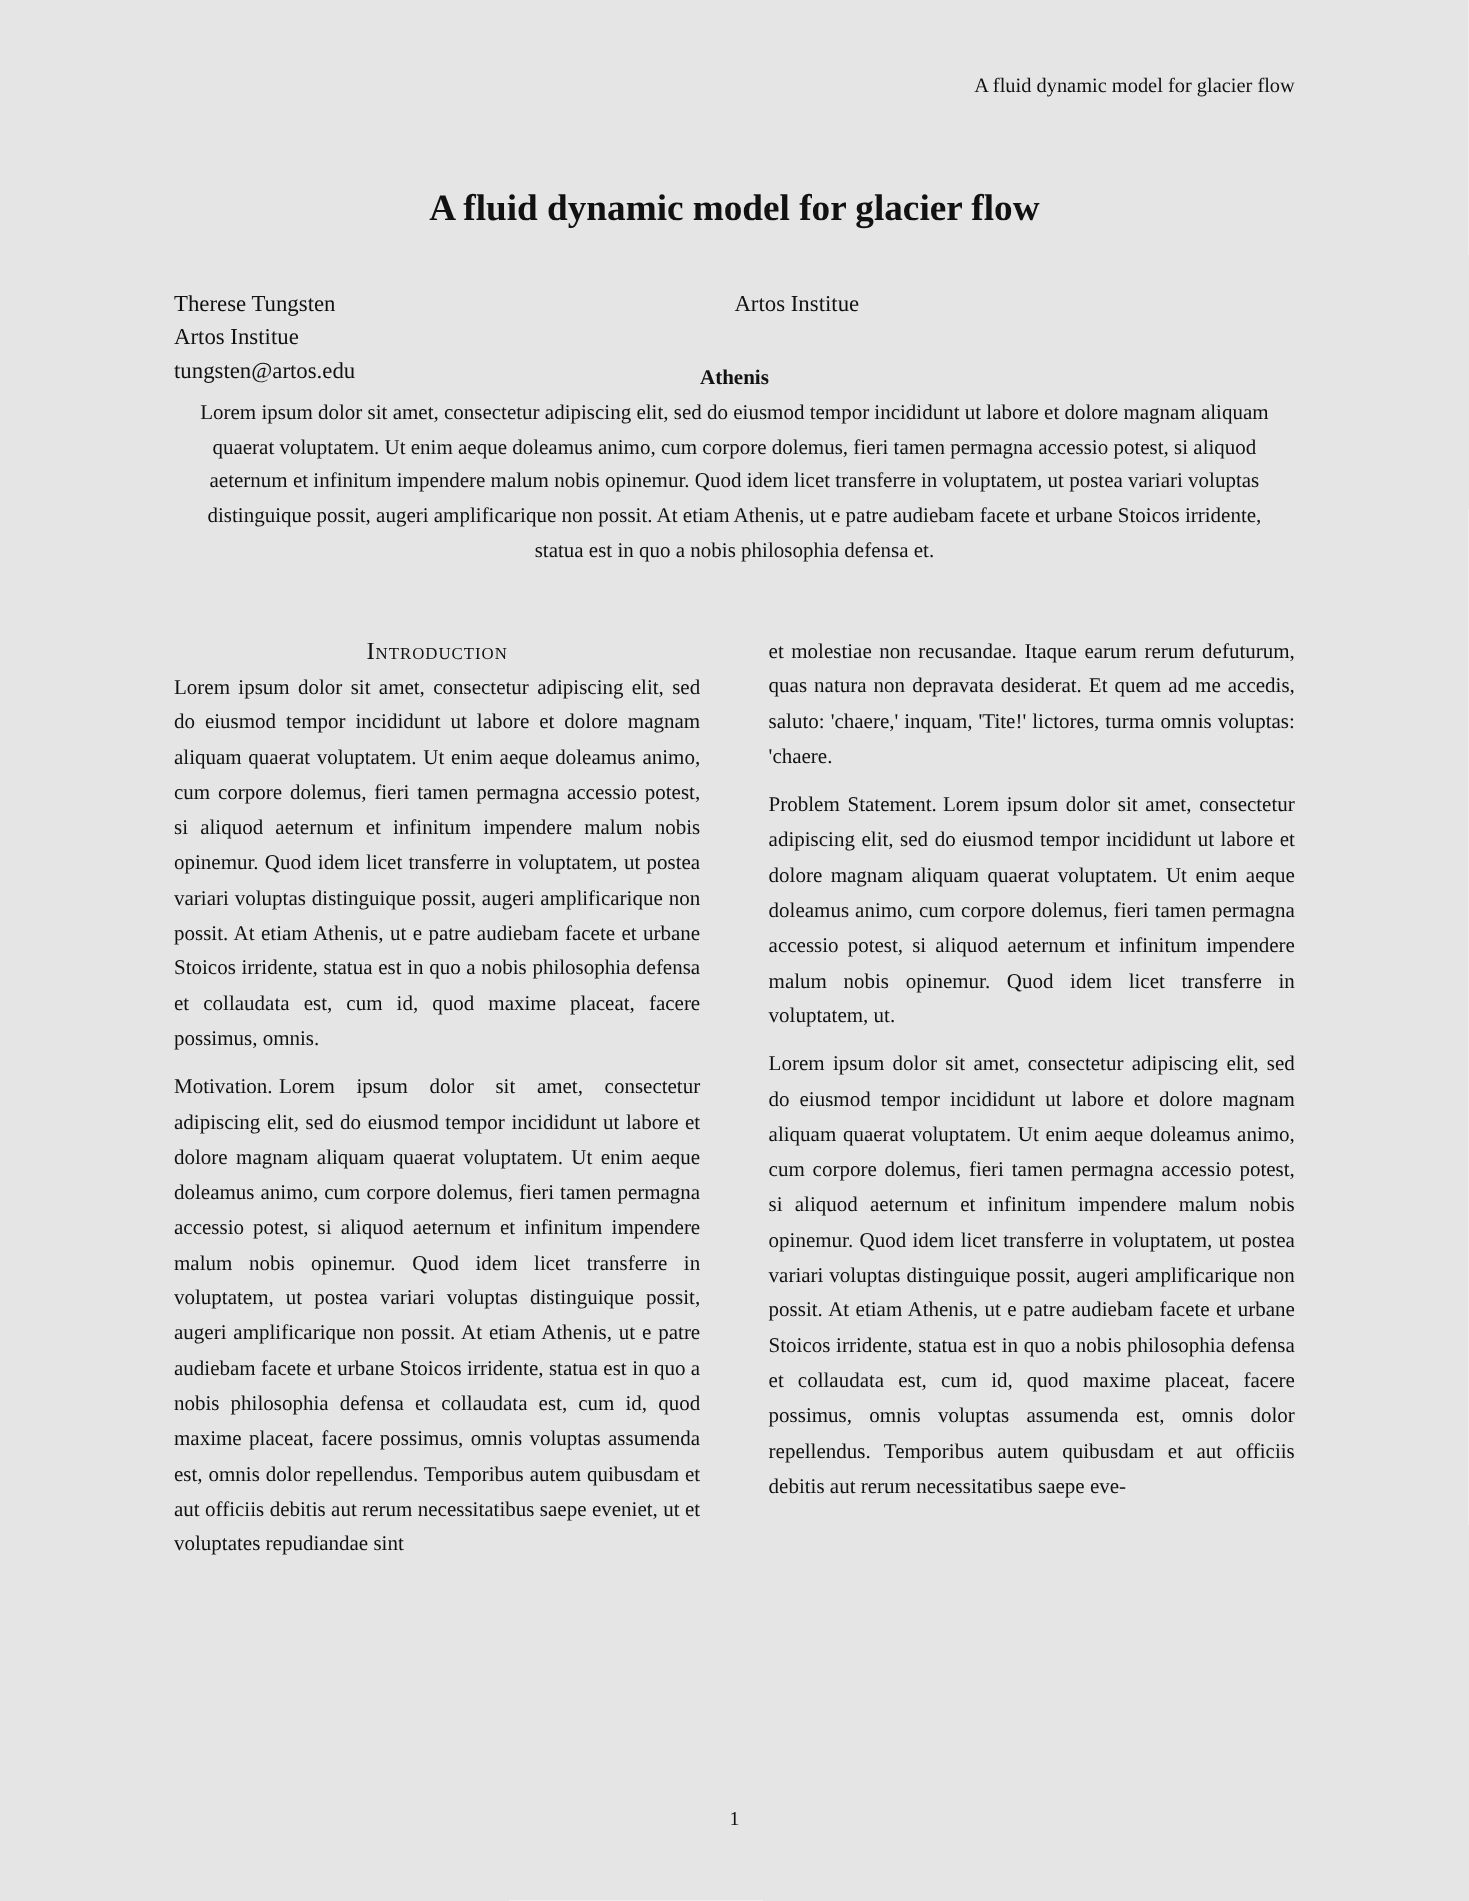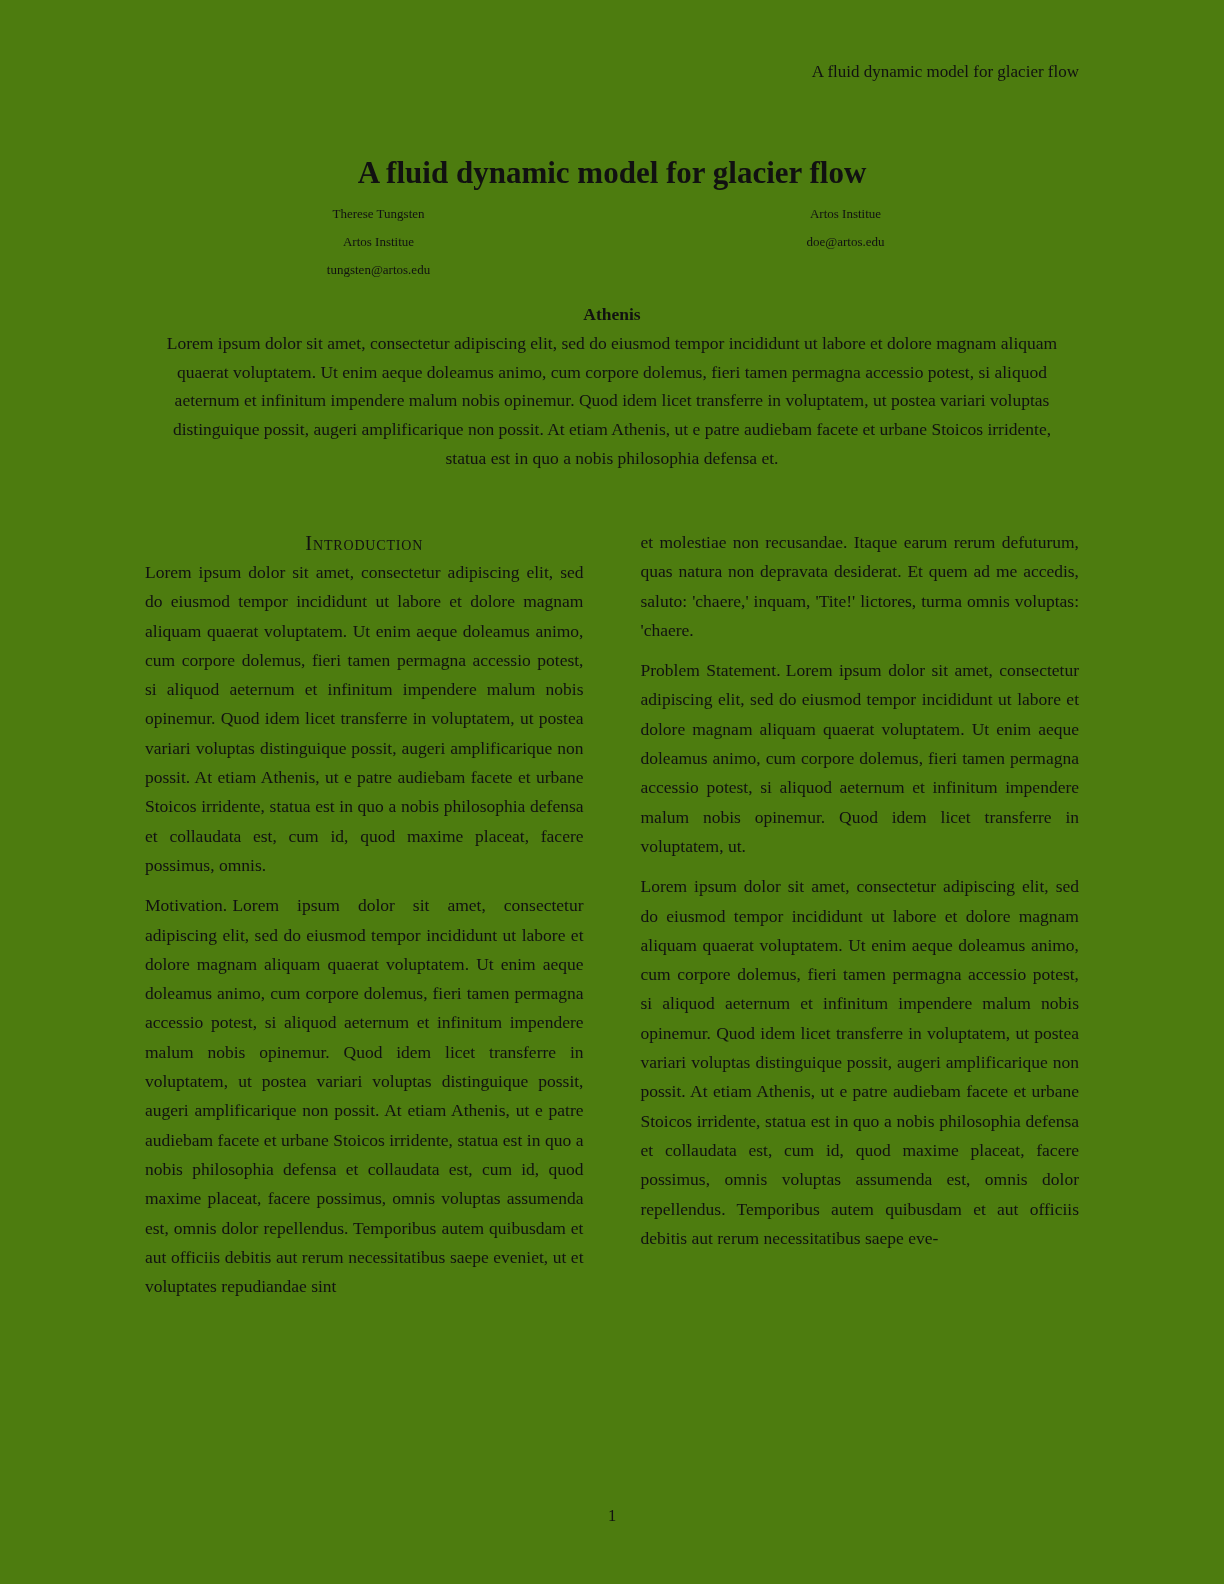--- a/index.html
+++ b/index.html
@@ -4,21 +4,21 @@
   <style>
     html, body {
       margin: 0;
       padding: 0;
       background: #ffffff;
     }
     .page {
       position: relative;
       width: 1224px;
       height: 1584px;
-      background: #4d7c0f;
+      background: #e5e5e5;
       overflow: hidden;
       font-family: "Liberation Serif", "DejaVu Serif", serif;
       color: #111111;
     }
     .running-header {
       position: absolute;
       top: 60px;
       left: 145px;
       width: 934px;
       text-align: right;
@@ -37,23 +37,24 @@
     }
     .authors {
       position: absolute;
       top: 200px;
       left: 145px;
       width: 934px;
       display: flex;
     }
     .author-block {
       flex: 1;
-      text-align: center;
-      font-size: 13px;
+      text-align: left;
+      font-size: 19px;
       line-height: 28px;
+      margin-top: 40px;
     }
     .abstract-wrap {
       position: absolute;
       top: 300px;
       left: 152px;
       width: 920px;
       text-align: center;
     }
     .abstract-heading {
       font-size: 17.5px;
@@ -117,21 +118,20 @@
   <h1 class="paper-title">A fluid dynamic model for glacier flow</h1>
 
   <div class="authors">
     <div class="author-block">
       <div>Therese Tungsten</div>
       <div>Artos Institue</div>
       <div>tungsten@artos.edu</div>
     </div>
     <div class="author-block">
       <div>Artos Institue</div>
-      <div>doe@artos.edu</div>
     </div>
   </div>
 
   <div class="abstract-wrap">
     <div class="abstract-heading">Athenis</div>
     <div class="abstract-text">Lorem ipsum dolor sit amet, consectetur adipiscing elit, sed do eiusmod tempor incididunt ut labore et dolore magnam aliquam quaerat voluptatem. Ut enim aeque doleamus animo, cum corpore dolemus, fieri tamen permagna accessio potest, si aliquod aeternum et infinitum impendere malum nobis opinemur. Quod idem licet transferre in voluptatem, ut postea variari voluptas distinguique possit, augeri amplificarique non possit. At etiam Athenis, ut e patre audiebam facete et urbane Stoicos irridente, statua est in quo a nobis philosophia defensa et.</div>
   </div>
 
   <div class="columns">
 

